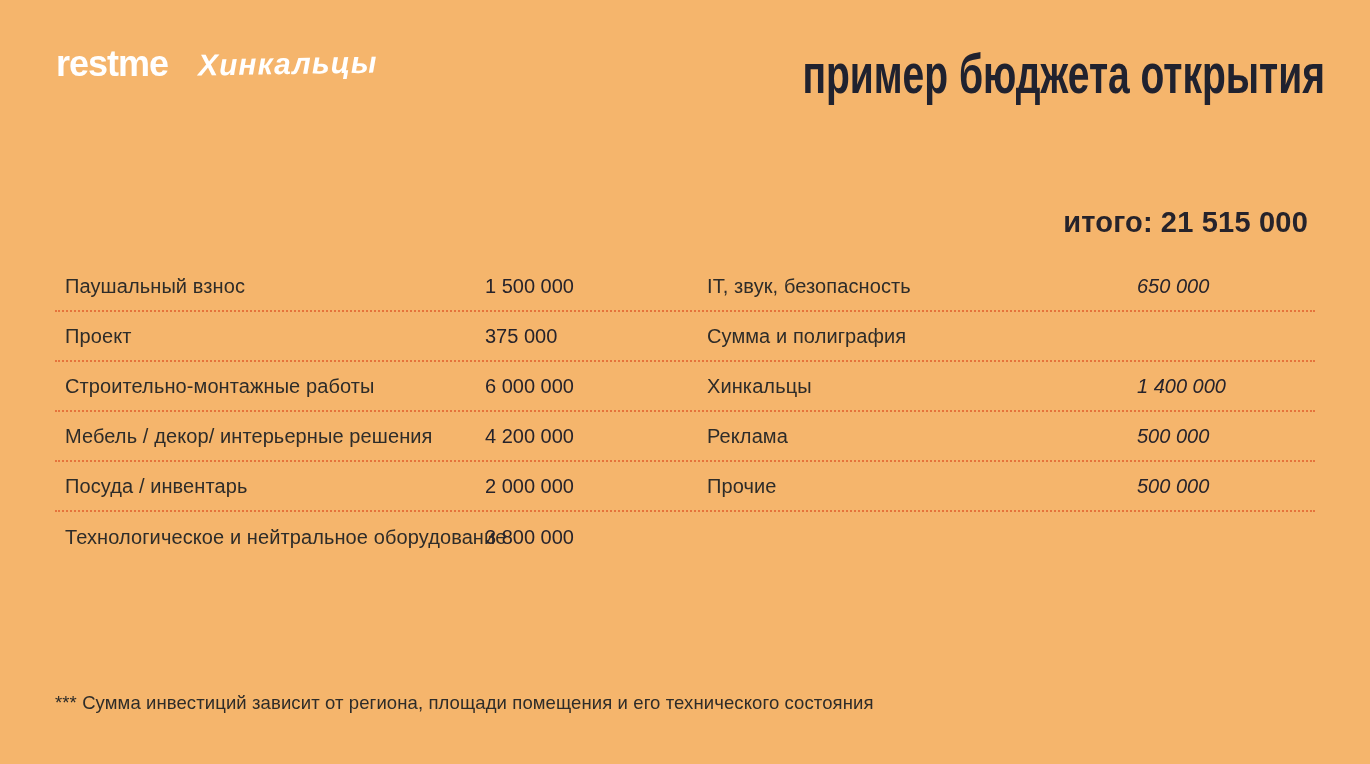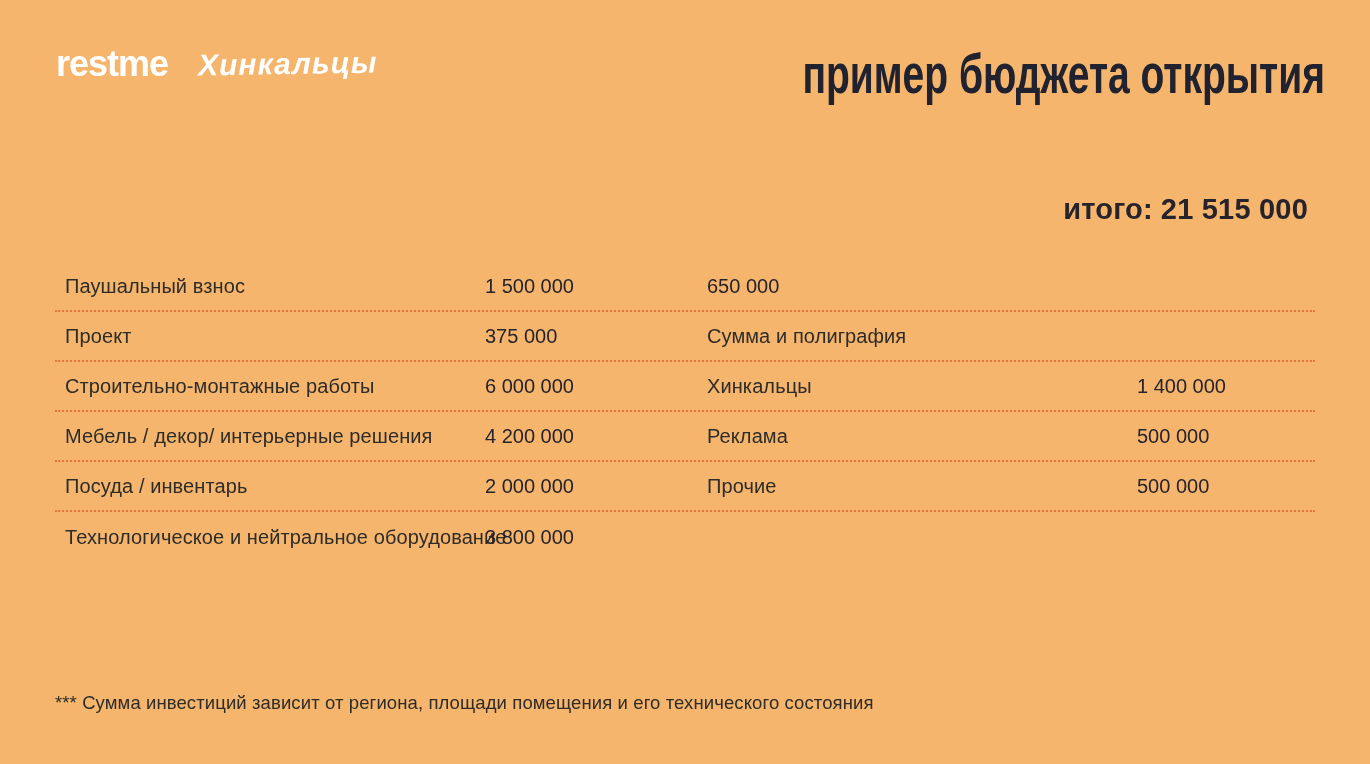--- a/index.html
+++ b/index.html
@@ -61,21 +61,21 @@
     left: 55px;
     top: 192px;
     font-size: 27px;
     font-weight: 500;
     color: var(--ink, #2e2c29);
     letter-spacing: 0.2px;
   }
   .total {
     position: absolute;
     right: 62px;
-    top: 193px;
+    top: 206px;
     font-size: 29px;
     font-weight: 800;
     color: var(--ink-strong, #24222a);
     letter-spacing: 0.2px;
     white-space: nowrap;
   }
   .total .total-value { margin-left: 8px; font-weight: 800; }
 
   
   .budget-table {
@@ -99,21 +99,21 @@
     letter-spacing: 0.1px;
     white-space: nowrap;
   }
   .cell-label.left-label { padding-left: 10px; }
   .cell-value {
     font-size: 20px;
     color: var(--ink-strong, #34302c);
     text-align: left;
     white-space: nowrap;
   }
-  .cell-value.right-value { padding-right: 12px; }
+  .cell-value.right-value { padding-right: 12px; font-style: italic; }
   .cell-spacer { height: 100%; }
 
   
   .footnote {
     position: absolute;
     left: 55px;
     top: 692px;
     font-size: 18.5px;
     font-weight: 500;
     color: var(--ink, #2e2c29);
@@ -135,20 +135,21 @@
 
   <div class="total">
     <span>итого:</span><span class="total-value">21 515 000</span>
   </div>
 
   <div class="budget-table" id="budget-table">
       <div class="budget-row with-line">
         <div class="cell-label left-label">Паушальный взнос</div>
         <div class="cell-value left-value">1 500 000</div>
         <div class="cell-spacer"></div>
+        <div class="cell-label right-label">IT, звук, безопасность</div>
         <div class="cell-value right-value">650 000</div>
       </div>
       <div class="budget-row with-line">
         <div class="cell-label left-label">Проект</div>
         <div class="cell-value left-value">375 000</div>
         <div class="cell-spacer"></div>
         <div class="cell-label right-label">Сумма и полиграфия</div>
       </div>
       <div class="budget-row with-line">
         <div class="cell-label left-label">Строительно-монтажные работы</div>

